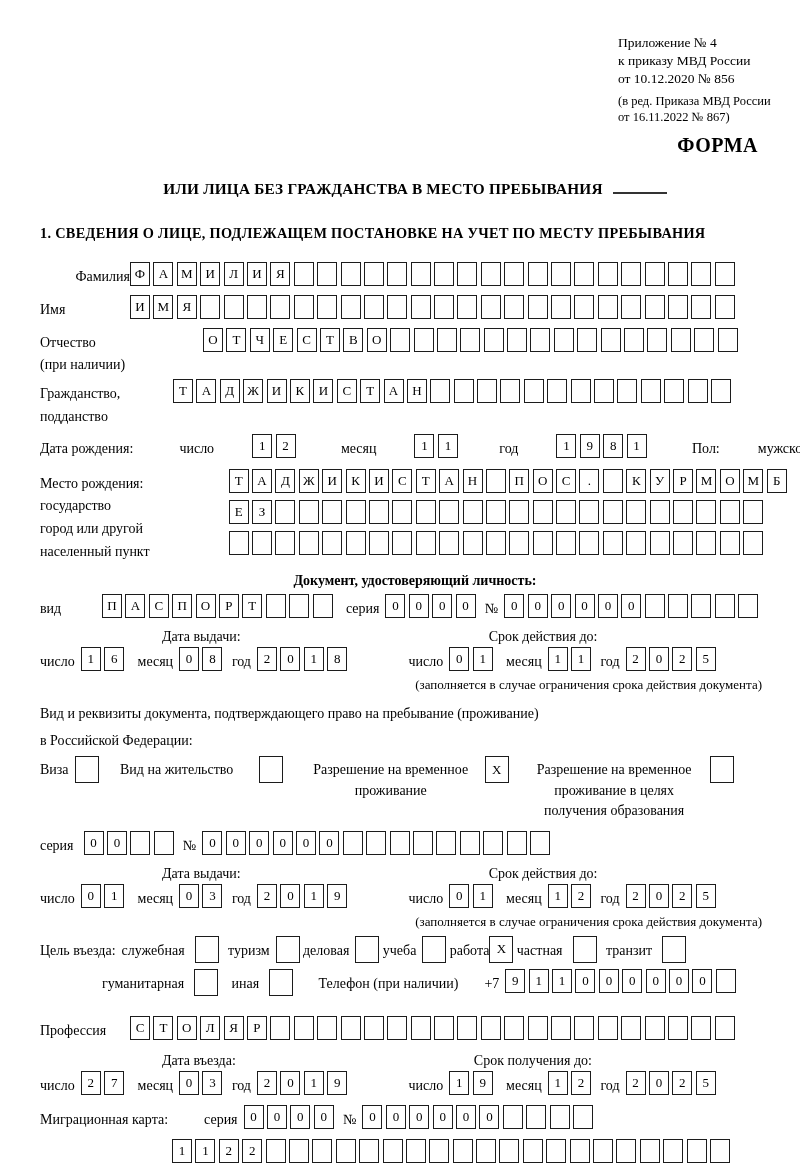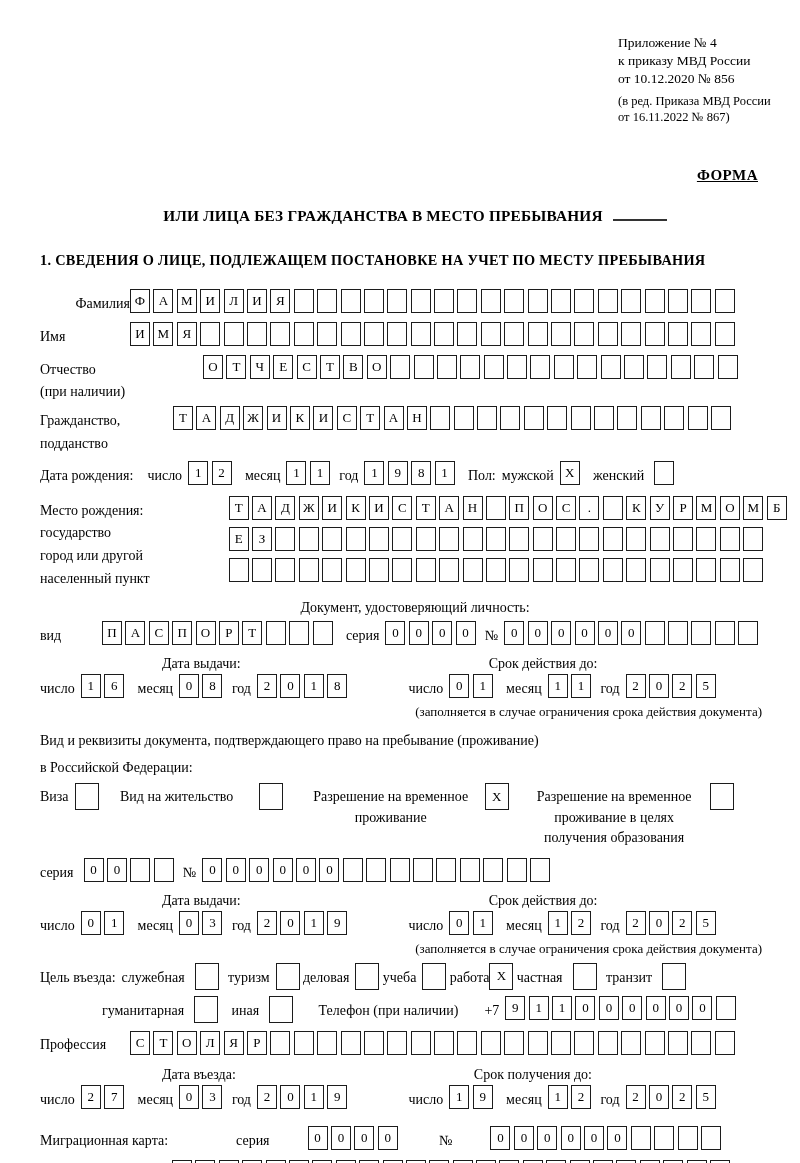--- a/index.html
+++ b/index.html
@@ -9,21 +9,21 @@
     background:#ffffff; color:#000;
     font-family:"Liberation Serif","DejaVu Serif",serif;
     font-size:14px;
   }
   .page { padding:34px 10px 0 40px; }
 
   
   .apx { margin-left:578px; line-height:1.34; font-size:13.5px; white-space:nowrap; }
   .apx .small { font-size:12.5px; line-height:1.3; }
   .apx .gap-top { margin-top:5px; }
-  .forma { text-align:right; padding-right:32px; font-weight:bold; font-size:15px; margin-top:41px; letter-spacing:.5px;text-decoration:underline; }
+  .forma { text-align:right; padding-right:32px; font-weight:bold; font-size:20px; margin-top:8px; letter-spacing:.5px; }
 
   .title { text-align:center; font-weight:bold; font-size:15.3px; margin-top:20px; line-height:1.6; letter-spacing:.2px; }
   .uline { display:inline-block; width:54px; border-bottom:2px solid #333; margin-left:10px; vertical-align:baseline; }
 
   .sec1 { font-weight:bold; font-size:14.3px; margin-top:24px; letter-spacing:.3px; }
 
   
   .row { display:flex; align-items:flex-start; margin-top:6px; }
   .lab { flex:0 0 auto; padding-top:4px; line-height:1.62; }
   .w90 { width:90px; } .w133 { width:133px; } .w163 { width:163px; }
@@ -32,21 +32,21 @@
     display:inline-flex; align-items:center; justify-content:center;
     width:20px; height:24px; border:1.5px solid #1c1c1c; margin-right:3.4px;
     font-size:13px; flex:0 0 auto; background:#fff;
   }
   .big .cell { width:24px; height:27px; }
   .stack > .box-row { margin-bottom:7px; }
 
   .inline-lbl { padding-top:4px; line-height:1.6; flex:0 0 auto; }
   .ml6{margin-left:6px;} .ml10{margin-left:10px;} .ml14{margin-left:14px;}
 
-  .doc-head { text-align:center; font-weight:normal; font-size:14px; margin-top:10px; }
+  .doc-head { text-align:center; font-weight:bold; font-size:14px; margin-top:10px; }
 
   .two-head { display:flex; margin-top:8px; }
   .note-right { text-align:right; padding-right:28px; font-size:13px; margin-top:4px; }
 
   .opt { display:flex; align-items:flex-start; }
   .optlab { padding-top:4px; line-height:1.45; }
   .optlab.c { text-align:center; }
 
   .nw { white-space:nowrap; }
 </style>
@@ -193,21 +193,21 @@
         <span class="cell"></span>
         <span class="cell"></span>
         <span class="cell"></span>
         <span class="cell"></span>
         <span class="cell"></span>
         <span class="cell"></span>
         <span class="cell"></span>
       </span>
   </div>
 
-  <div class="row" style="">
+  <div class="row" style="gap:32px;">
     <span class="inline-lbl nw">Дата рождения:</span>
     <span class="inline-lbl ml14">число</span>
     <span class="box-row ml6">
         <span class="cell">1</span>
         <span class="cell">2</span>
       </span>
     <span class="inline-lbl ml10">месяц</span>
     <span class="box-row ml6">
         <span class="cell">1</span>
         <span class="cell">1</span>
@@ -554,21 +554,21 @@
         <span class="cell">0</span>
         <span class="cell">0</span>
         <span class="cell">0</span>
         <span class="cell">0</span>
         <span class="cell">0</span>
         <span class="cell">0</span>
         <span class="cell"></span>
       </span>
   </div>
 
-  <div class="row" style="margin-top:7px;align-items:center;">
+  <div class="row" style="margin-top:20px;">
     <span class="lab w90" style="padding-top:4px;">Профессия</span>
     <span class="box-row">
         <span class="cell">С</span>
         <span class="cell">Т</span>
         <span class="cell">О</span>
         <span class="cell">Л</span>
         <span class="cell">Я</span>
         <span class="cell">Р</span>
         <span class="cell"></span>
         <span class="cell"></span>
@@ -628,21 +628,21 @@
       </span>
     <span class="inline-lbl ml6">год</span>
     <span class="box-row ml6">
         <span class="cell">2</span>
         <span class="cell">0</span>
         <span class="cell">2</span>
         <span class="cell">5</span>
       </span>
   </div>
 
-  <div class="row" style="margin-top:15px;gap:32px;">
+  <div class="row" style="margin-top:8px;">
     <span class="inline-lbl nw">Миграционная карта:</span>
     <span class="inline-lbl" style="margin-left:36px;">серия</span>
     <span class="box-row ml6">
         <span class="cell">0</span>
         <span class="cell">0</span>
         <span class="cell">0</span>
         <span class="cell">0</span>
       </span>
     <span class="inline-lbl ml6">№</span>
     <span class="box-row ml6">

